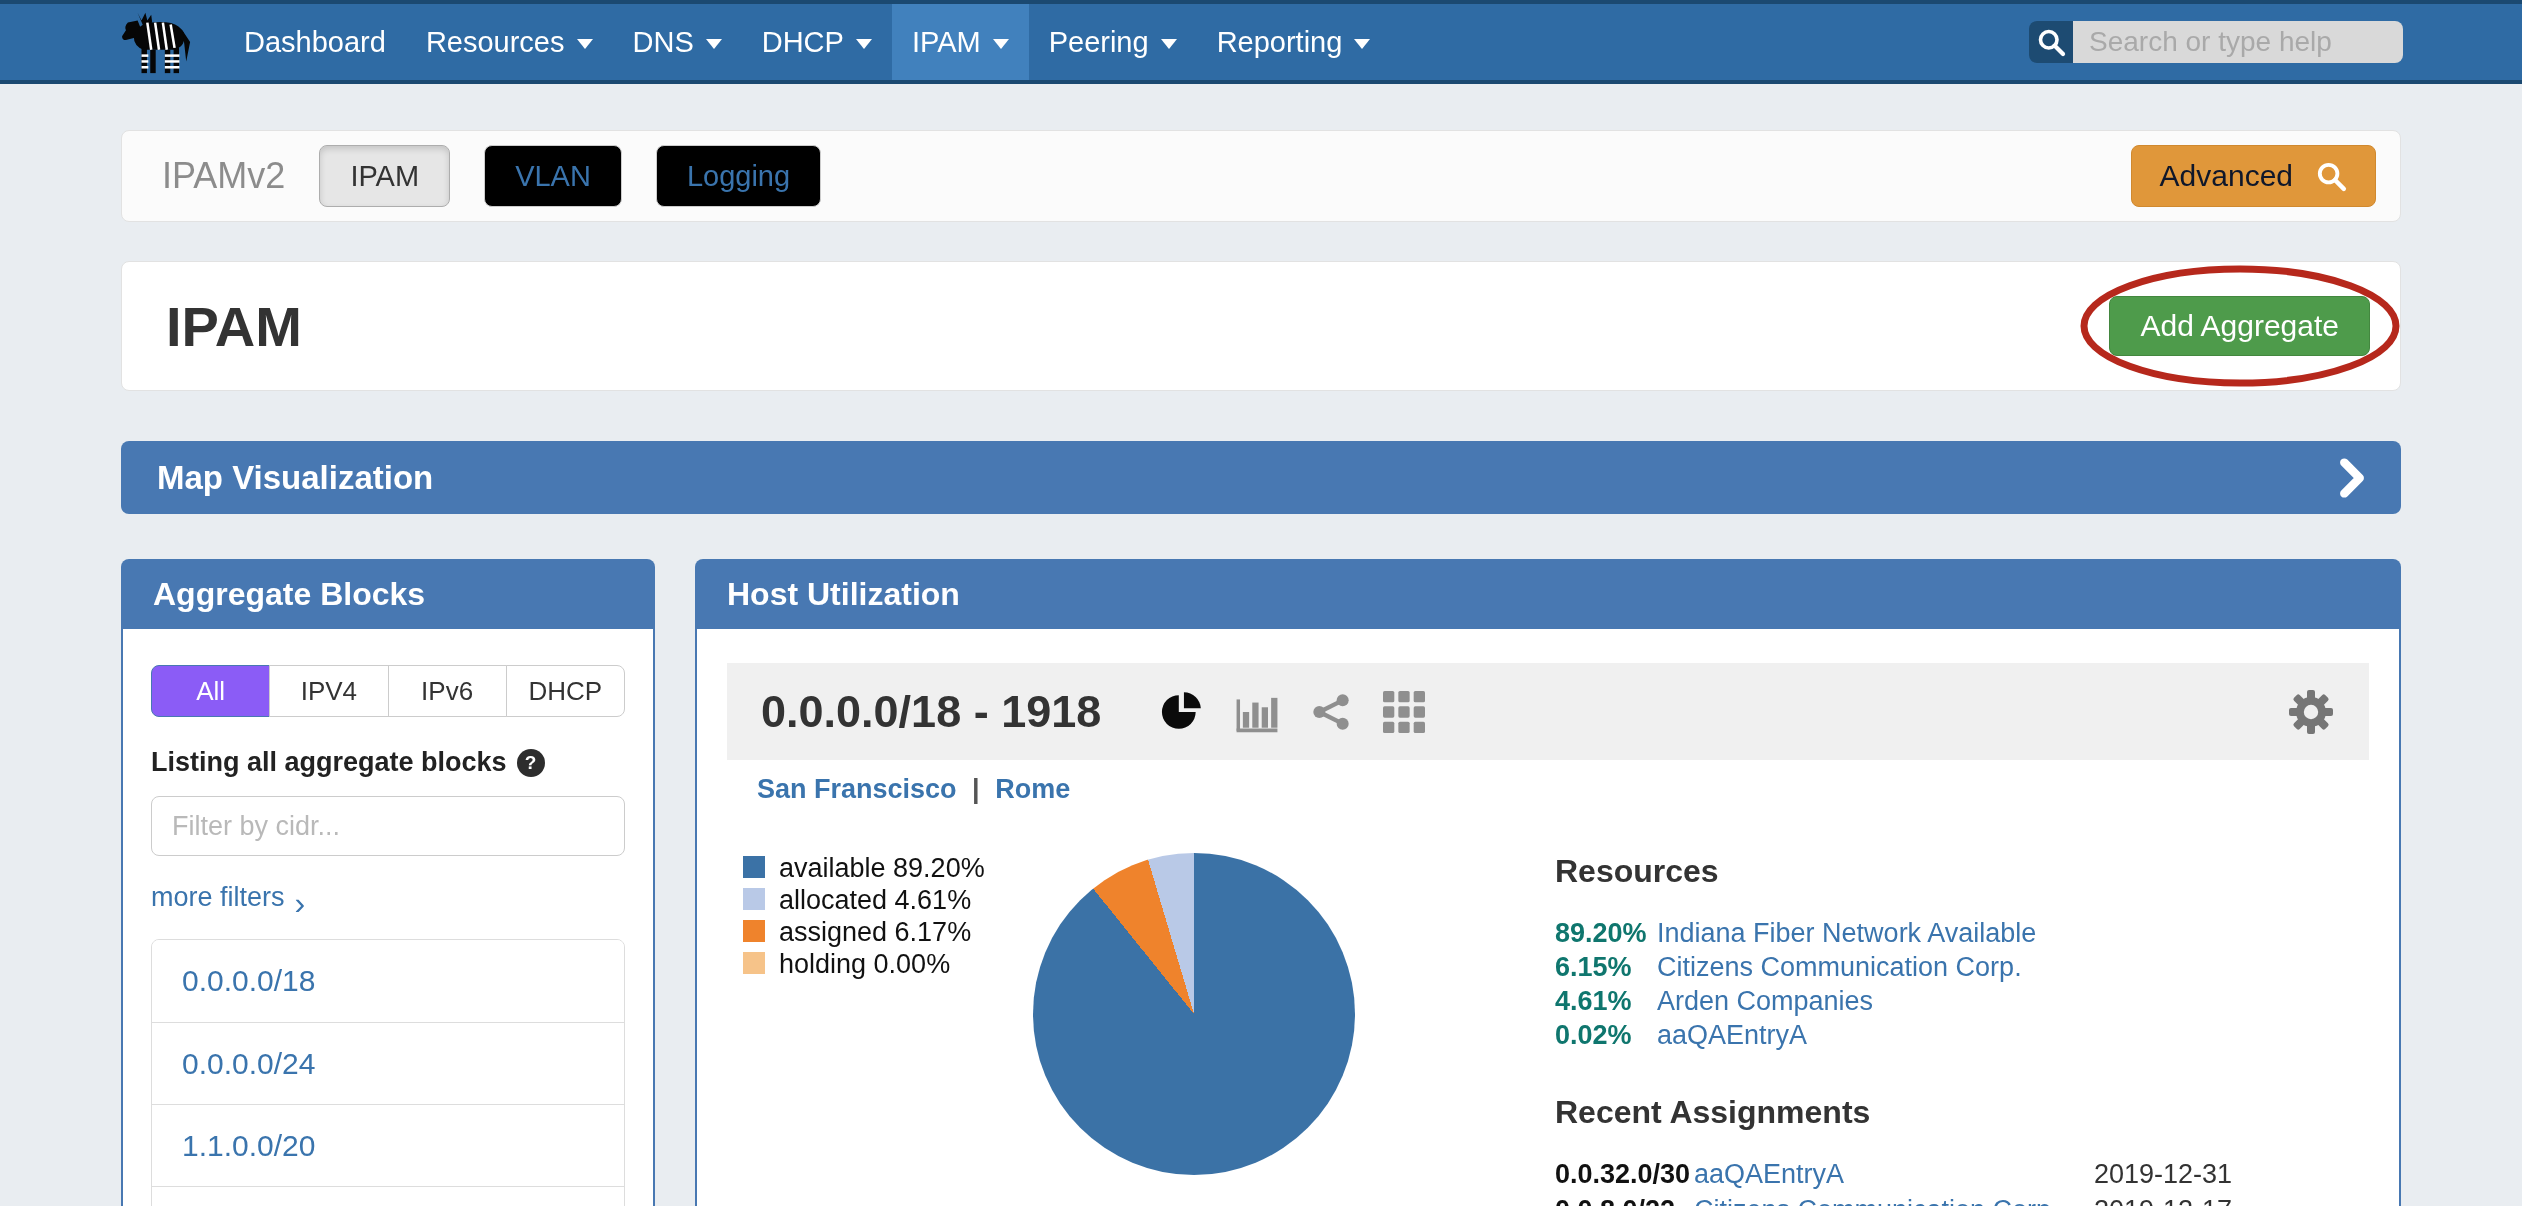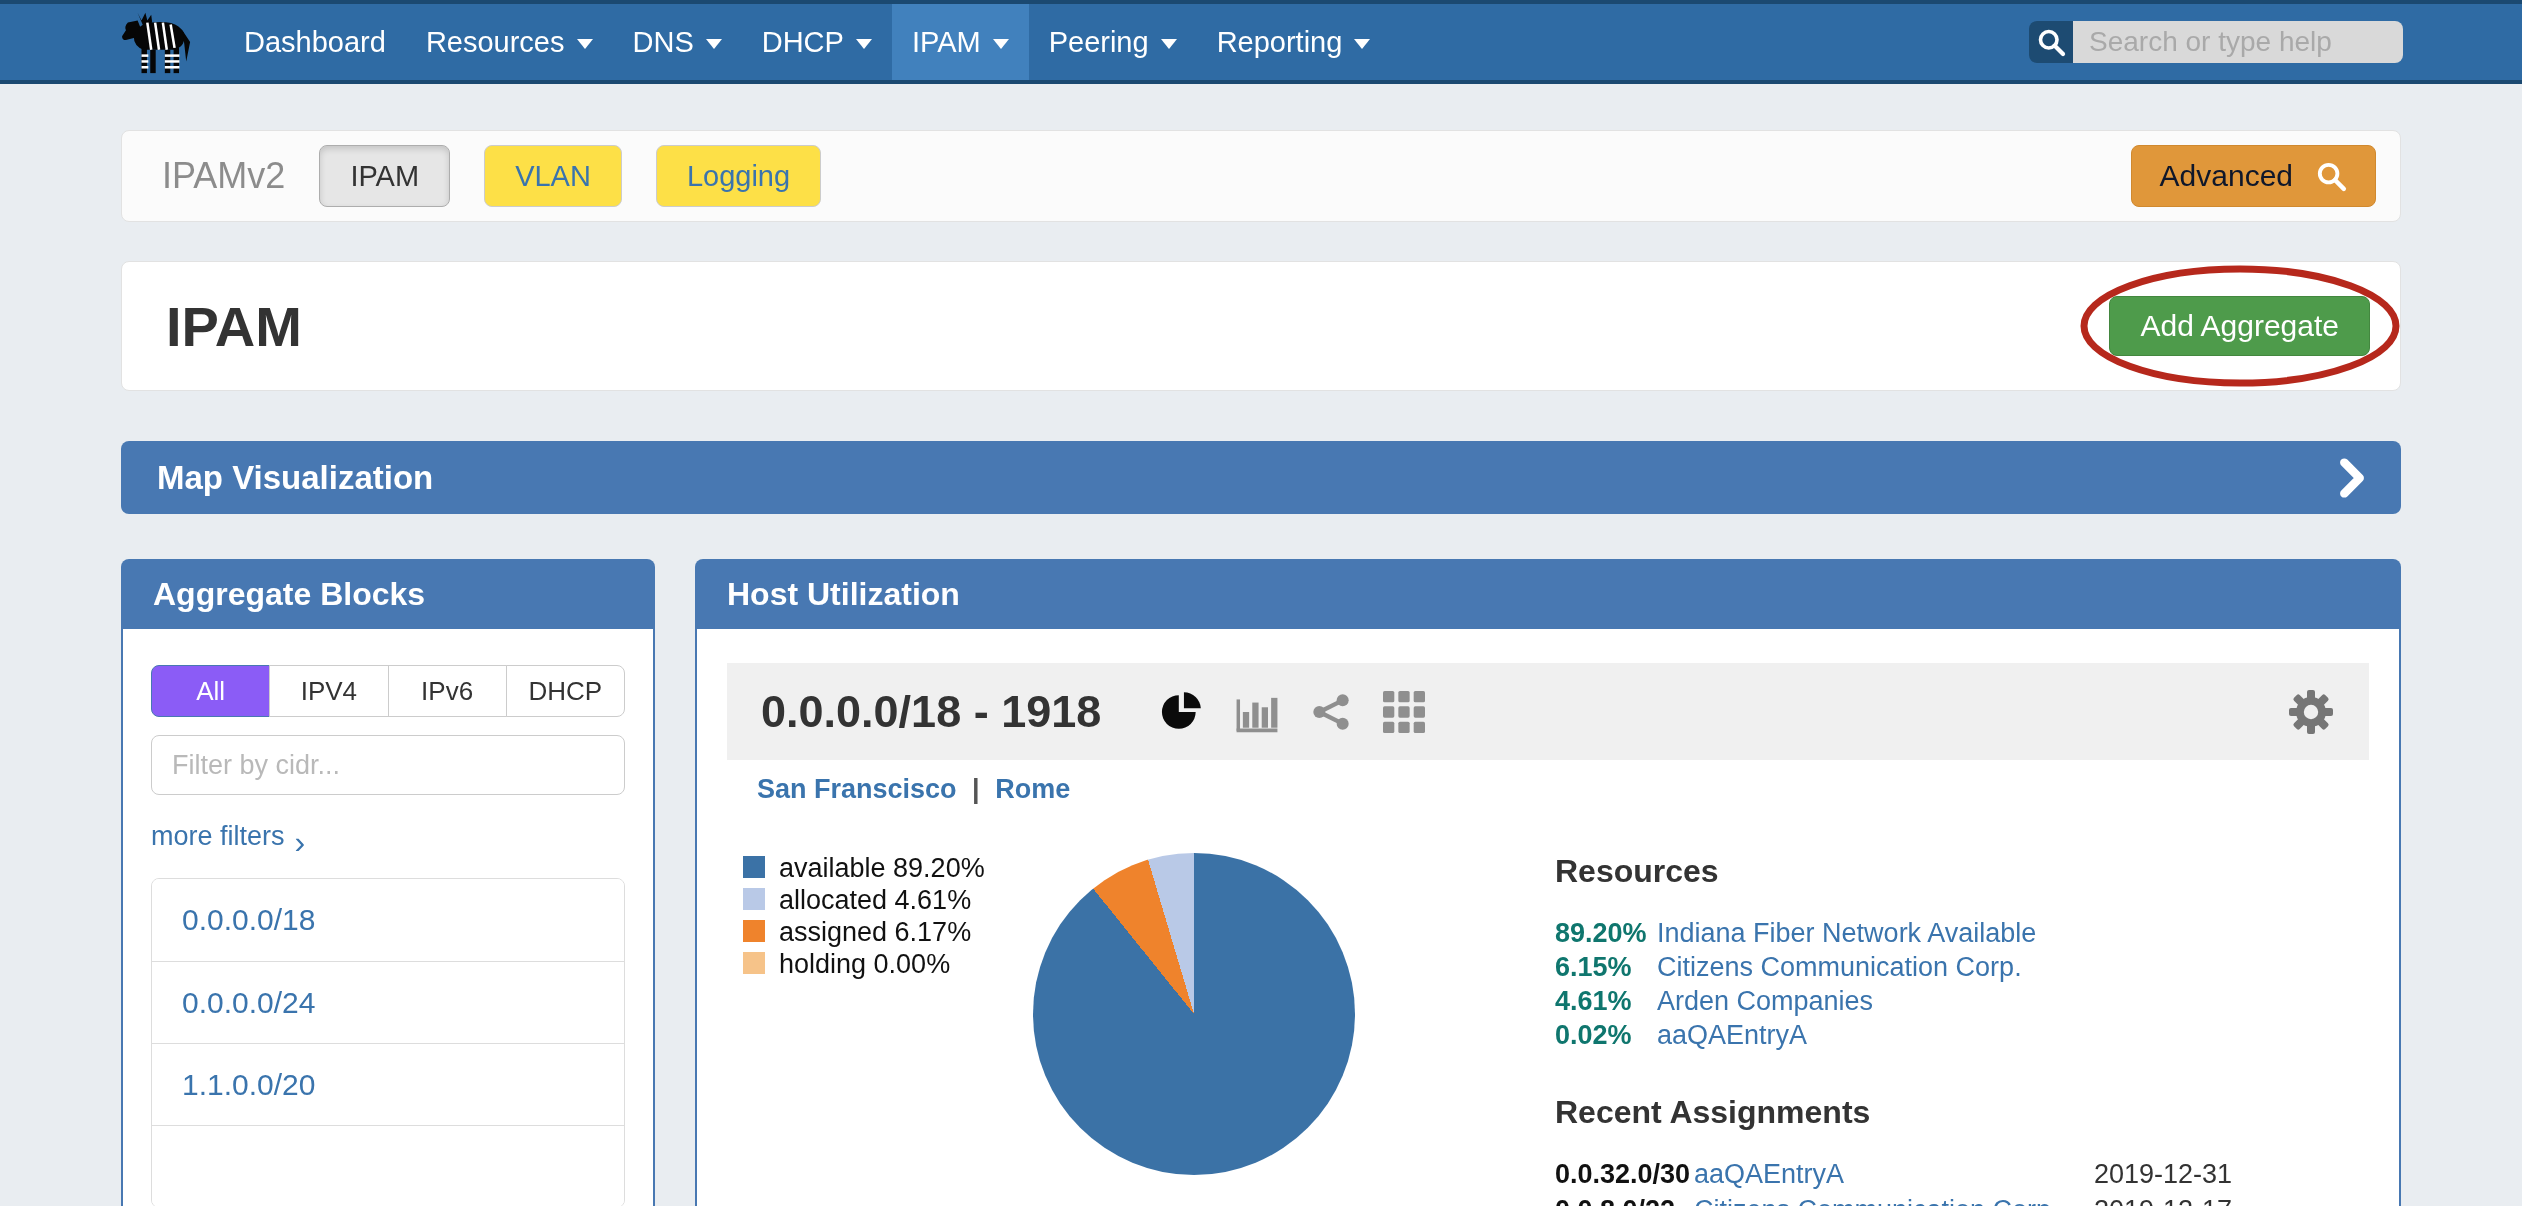--- a/index.html
+++ b/index.html
@@ -42,21 +42,21 @@
 
   
   .container { margin:46px 121px 0; }
   .card { background:#fff; border:1px solid #e2e2e2; border-radius:8px; }
 
   
   .subheader { background:#fbfbfb; height:92px; display:flex; align-items:center; padding:0 24px 0 40px; gap:34px; }
   .ipamv2-title { font-size:36px; color:#8c8c8c; }
   .tab-btn {
     height:62px; padding:0 30px; font-size:29px; border-radius:8px;
-    border:1px solid #ccc; background:#fde047; color:#3a74ad; cursor:pointer;
+    border:1px solid #ccc; background:#000000; color:#3a74ad; cursor:pointer;
   }
   .tab-btn.active {
     background:#e6e6e6; border-color:#adadad; color:#333;
     box-shadow:inset 0 3px 6px rgba(0,0,0,.15);
   }
   .advanced-btn {
     margin-left:auto; height:62px; padding:0 28px; font-size:30px;
     background:#e0973a; border:1px solid #d0892f; color:#0f172a; border-radius:8px;
     display:flex; align-items:center; gap:22px; cursor:pointer;
   }
@@ -266,20 +266,24 @@
     <div class="agg-panel">
       <div class="panel-header">
         <span>Aggregate Blocks</span>
       </div>
       <div class="panel-body agg-body">
         <div class="btn-group">
           <button class="seg-btn active">All</button>
           <button class="seg-btn">IPV4</button>
           <button class="seg-btn">IPv6</button>
           <button class="seg-btn">DHCP</button>
+        </div>
+        <div class="listing-label">
+          <span>Listing all aggregate blocks</span>
+          <span class="help-icon">?</span>
         </div>
         <input class="filter-input" type="text" placeholder="Filter by cidr..." style="">
         <div class="more-filters">
           <span>more filters</span>
           <span class="mf-chevron">›</span>
         </div>
         <div class="blocks-list">
           <div class="block-row">
             <span>0.0.0.0/18</span>
           </div>

